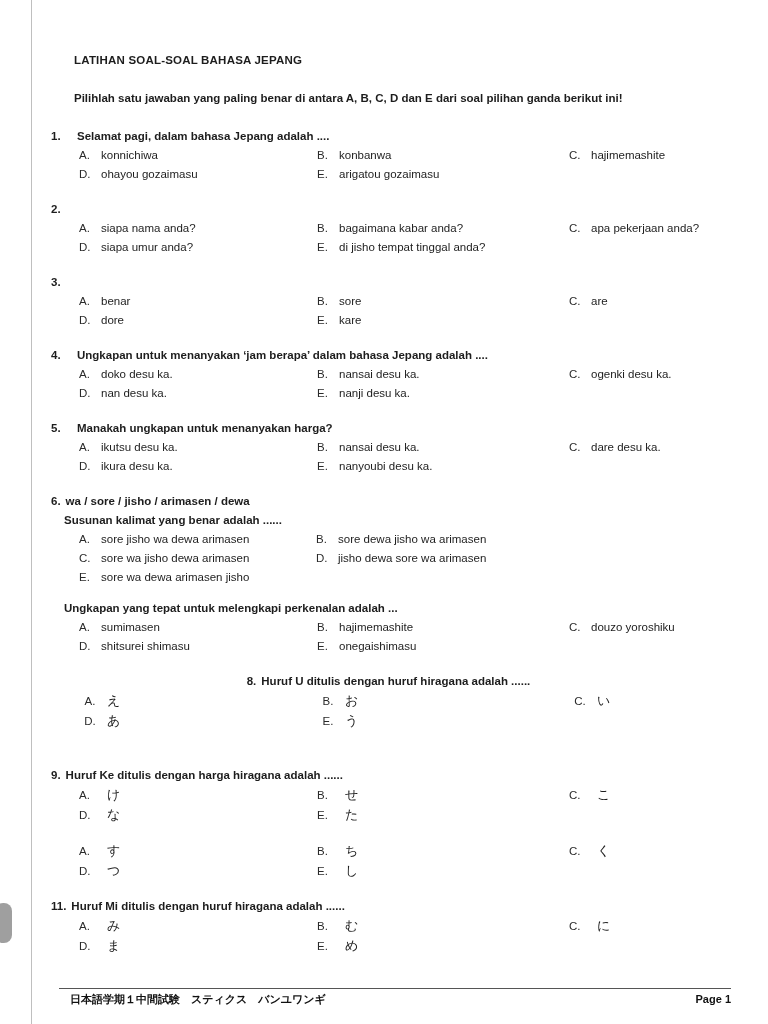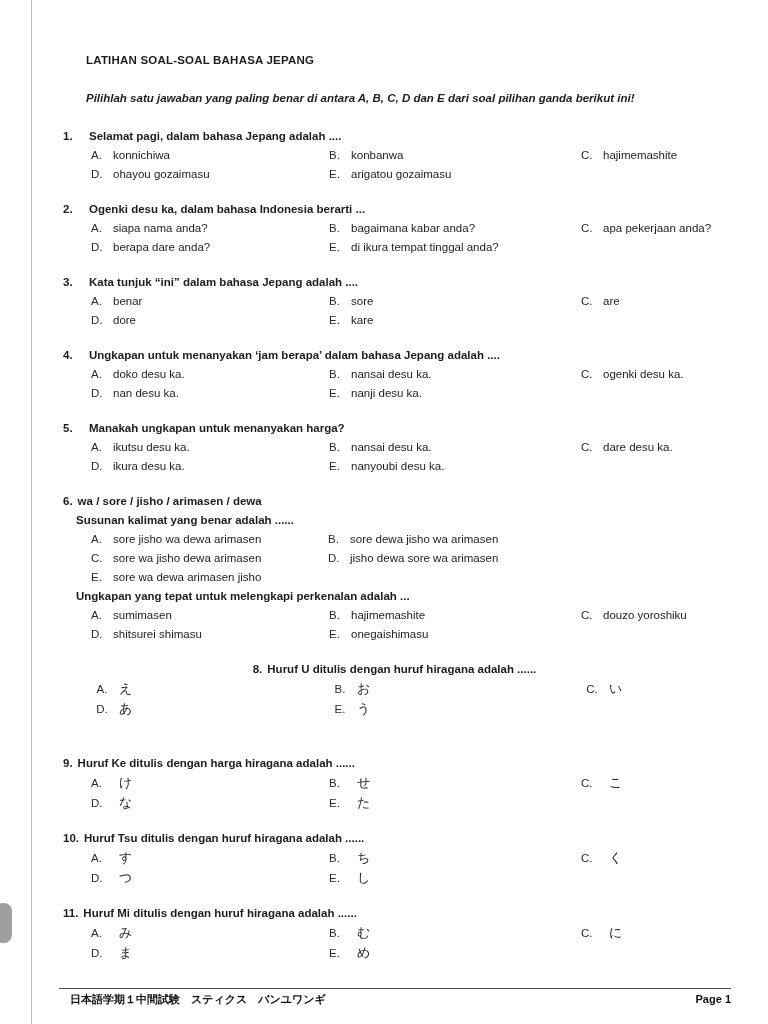--- a/index.html
+++ b/index.html
@@ -6,26 +6,26 @@
   html, body { background: #ffffff; }
   body {
     width: 768px; height: 1024px; position: relative; overflow: hidden;
     font-family: "Liberation Sans", "DejaVu Sans", sans-serif;
     font-size: 11.5px; color: #1d1d1d;
   }
   .page { position: absolute; inset: 0; background: #fff; overflow: hidden; }
   .edge-line { position: absolute; left: 31px; top: 0; bottom: 0; width: 1px; background: #bfbfbf; }
   .smudge { position: absolute; left: -5px; top: 903px; width: 17px; height: 40px;
             background: #8e8e8e; border-radius: 8px; opacity: .85; }
-  .content { position: absolute; left: 16px; top: 0; right: 0; padding: 53px 42px 0 47px; }
+  .content { position: absolute; left: 4px; top: 0; right: 0; padding: 53px 42px 0 47px; }
   h1.doc-title { font-size: 11.5px; font-weight: 700; margin-left: 23px; letter-spacing: .2px; line-height: 14px; }
-  .instruction { font-weight: 700; margin: 24px 0 0 23px; line-height: 14px; font-style: italic; }
+  .instruction { font-weight: 700; margin: 24px 0 0 23px; line-height: 14px; }
   #questions { margin-top: 22px; }
   .question { margin-bottom: 16px; line-height: 19px; }
-  #questions .question:nth-child(6) { margin-bottom: 0; }
+  #questions .question:nth-child(6) { margin-bottom: 12px; }
   #questions .question:nth-child(8) { margin-bottom: 35px; text-align: center; }
   .q-head { font-weight: 700; }
   .q-head.hanging { display: flex; }
   .q-head.hanging .q-num { width: 26px; flex: none; }
   .q-head.inline .q-num { margin-right: 5px; }
   .q-sub { font-weight: 700; margin-left: 13px; }
   .q-text { white-space: pre-wrap; }
   .options { display: grid; margin-left: 28px; }
   .options.cols3 { grid-template-columns: 238px 252px auto; }
   .options.cols2 { grid-template-columns: 237px auto; }
@@ -73,49 +73,47 @@
             </div>
             <div class="option">
               <span class="opt-label">E.</span>
               <span class="opt-text">arigatou gozaimasu</span>
             </div>
           </div>
         </div>
         <div class="question">
           <div class="q-head hanging">
             <span class="q-num">2.</span>
-            <span class="q-text">Ogenki desu ka, dalam bahasa Indonesia berarti ...</span>
           </div>
           <div class="options cols3">
             <div class="option">
               <span class="opt-label">A.</span>
               <span class="opt-text">siapa nama anda?</span>
             </div>
             <div class="option">
               <span class="opt-label">B.</span>
               <span class="opt-text">bagaimana kabar anda?</span>
             </div>
             <div class="option">
               <span class="opt-label">C.</span>
               <span class="opt-text">apa pekerjaan anda?</span>
             </div>
             <div class="option">
               <span class="opt-label">D.</span>
-              <span class="opt-text">berapa dare anda?</span>
-            </div>
-            <div class="option">
-              <span class="opt-label">E.</span>
-              <span class="opt-text">di ikura tempat tinggal anda?</span>
+              <span class="opt-text">siapa umur anda?</span>
+            </div>
+            <div class="option">
+              <span class="opt-label">E.</span>
+              <span class="opt-text">di jisho tempat tinggal anda?</span>
             </div>
           </div>
         </div>
         <div class="question">
           <div class="q-head hanging">
             <span class="q-num">3.</span>
-            <span class="q-text">Kata tunjuk “ini” dalam bahasa Jepang adalah ....</span>
           </div>
           <div class="options cols3">
             <div class="option">
               <span class="opt-label">A.</span>
               <span class="opt-text">benar</span>
             </div>
             <div class="option">
               <span class="opt-label">B.</span>
               <span class="opt-text">sore</span>
             </div>
@@ -284,21 +282,20 @@
               <span class="opt-label">D.</span>
               <span class="opt-text kana">な</span>
             </div>
             <div class="option">
               <span class="opt-label">E.</span>
               <span class="opt-text kana">た</span>
             </div>
           </div>
         </div>
         <div class="question">
-          <div class="q-head inline"><span class="q-num">10.</span><span class="q-text">Huruf Tsu ditulis dengan huruf hiragana adalah ......</span></div>
           <div class="options cols3">
             <div class="option">
               <span class="opt-label">A.</span>
               <span class="opt-text kana">す</span>
             </div>
             <div class="option">
               <span class="opt-label">B.</span>
               <span class="opt-text kana">ち</span>
             </div>
             <div class="option">

